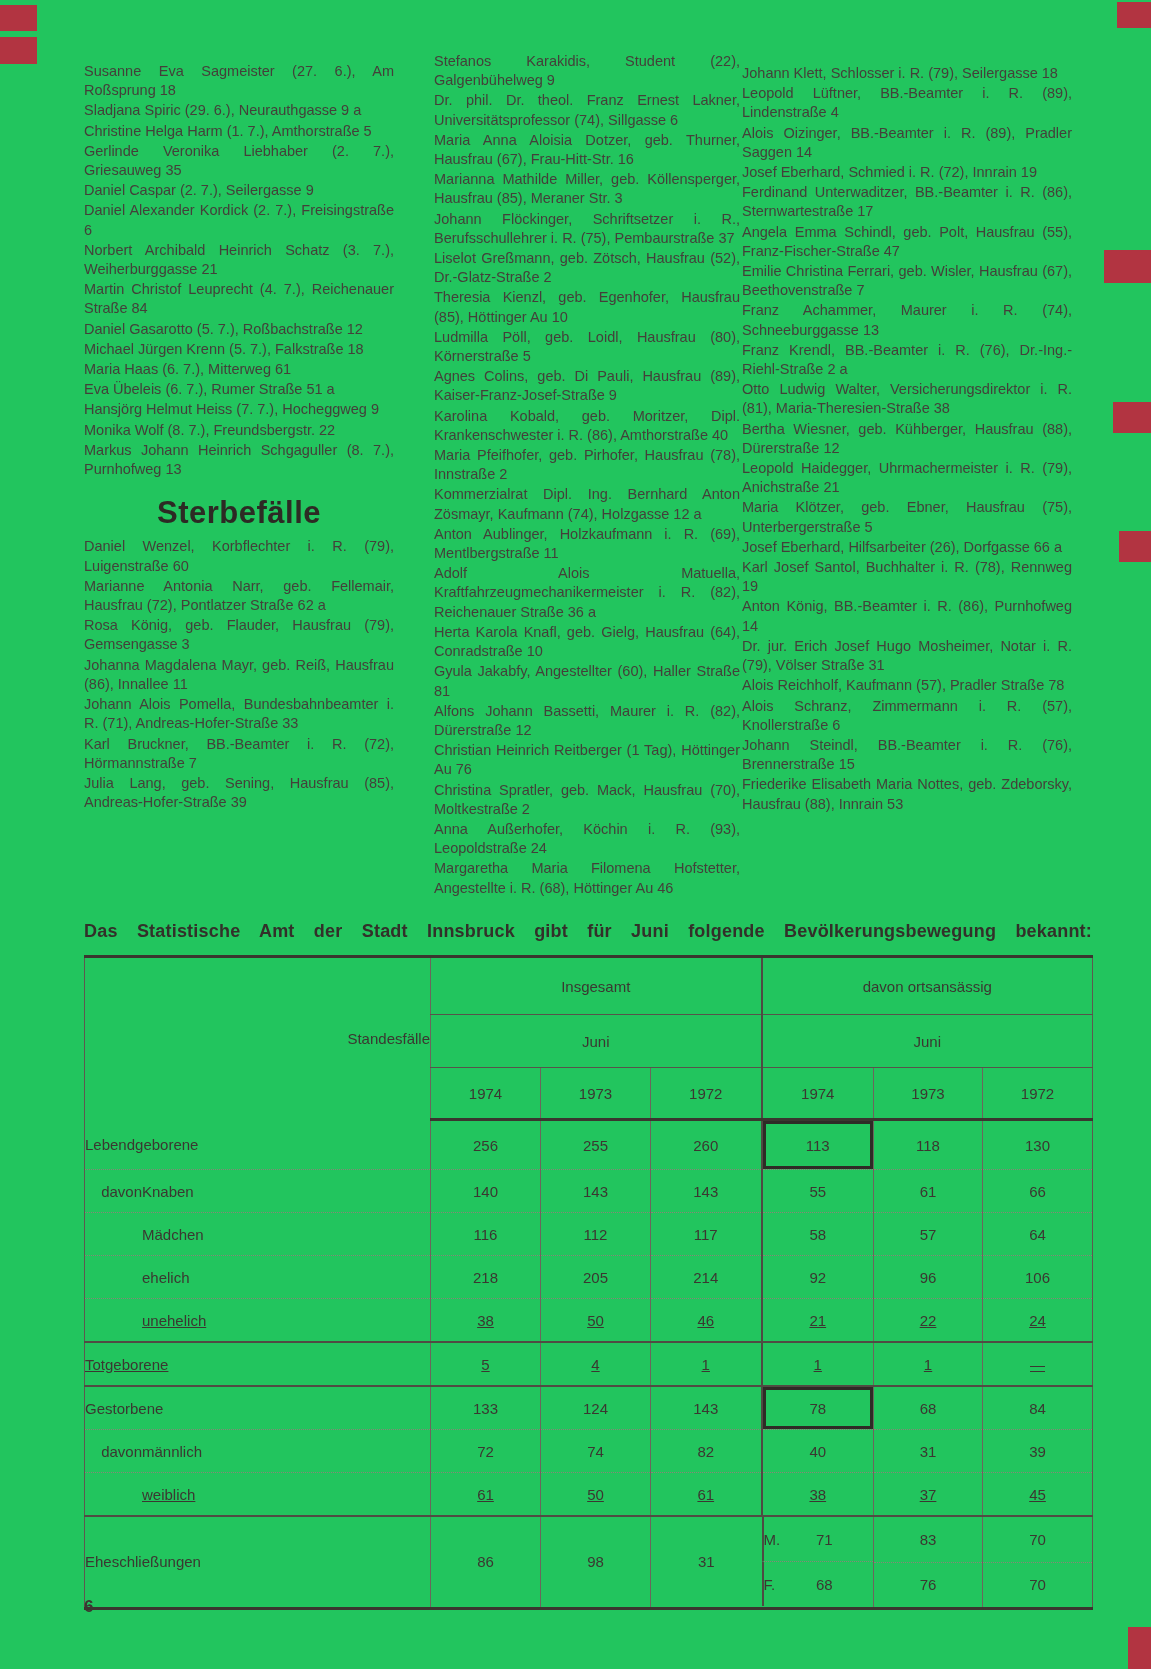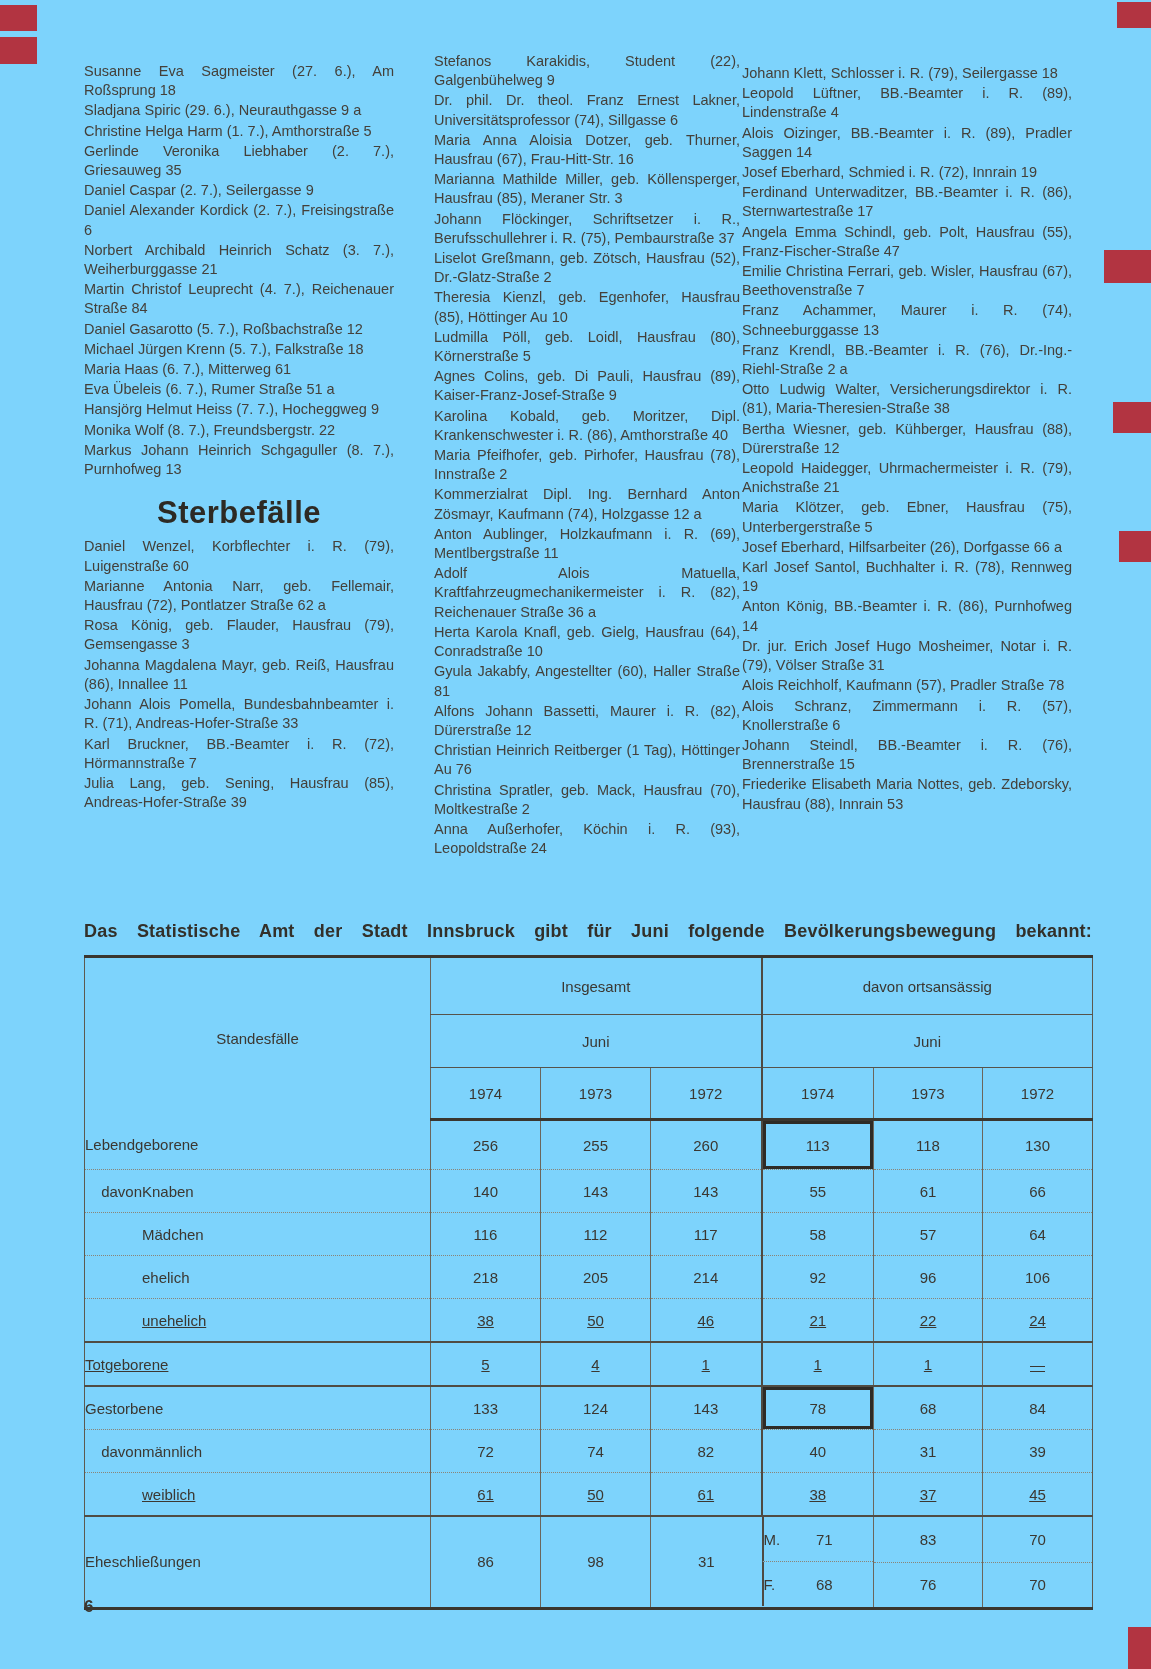--- a/index.html
+++ b/index.html
@@ -1,18 +1,18 @@
 <!DOCTYPE html>
 <html><head>
 <meta charset="utf-8">
 <style>
   html,body{margin:0;padding:0;background:#c9c4b2;}
   .page{
     position:relative;width:1151px;height:1669px;margin:0 auto;
-    background:#7dd3fc;overflow:hidden;
+    background:#22c55e;overflow:hidden;
     font-family:"Liberation Sans",sans-serif;color:#45413a;
   }
   
   .mark{position:absolute;}
   
   .col{position:absolute;top:62px;font-size:14.5px;line-height:19.2px;text-align:justify;color:#44403a;}
   .col1{left:84px;width:310px;}
   .col2{left:434px;width:306px;top:52px;}
   .col3{left:742px;width:330px;top:64px;}
   .entry{margin:0 0 1px 0;padding:0;}
@@ -29,21 +29,21 @@
   table.stats-table{
     border-collapse:collapse;width:100%;table-layout:fixed;color:#3b3731;
     border-left:1px solid #5d594f;border-right:1px solid #5d594f;
     border-top:3px solid #3a362f;border-bottom:3px solid #3a362f;
   }
   table.stats-table td{padding:0;font-size:15px;vertical-align:middle;}
   .gh{ text-align:center;height:56px;border-bottom:1.5px solid #57534a;font-size:15.5px;}
   .mh{ text-align:center;height:52px;border-bottom:1.5px solid #57534a;}
   .yh{ text-align:center;height:50px;}
   tr.years td{border-bottom:3px solid #3a362f;}
-  .lblh{text-align:center;font-size:15.5px;}
+  .lblh{text-align:right;font-size:15.5px;}
   .bl{border-left:1px solid #6b665c;}
   .g2{border-left:2px solid #4e4a42;}
   td.v{text-align:center;height:42px;border-left:1px solid #6b665c;}
   td.v.g2{border-left:2px solid #4e4a42;}
   tr.tall td{height:48px;}
   tr.sep-dot td{border-bottom:1px dotted #8a8477;}
   tr.sep-solid td{border-bottom:2px solid #504c43;text-decoration:underline;}
   td.boxed{box-shadow:inset 0 0 0 3px #2e2b26;}
   td.lbl{text-align:left;padding-left:16px;}
   .prefix{display:inline-block;width:57px;text-align:right;}
@@ -111,20 +111,21 @@
       <p class="entry">Maria Pfeifhofer, geb. Pirhofer, Hausfrau (78), Innstraße 2</p>
       <p class="entry">Kommerzialrat Dipl. Ing. Bernhard Anton Zösmayr, Kaufmann (74), Holzgasse 12 a</p>
       <p class="entry">Anton Aublinger, Holzkaufmann i. R. (69), Mentlbergstraße 11</p>
       <p class="entry">Adolf Alois Matuella, Kraftfahrzeugmechanikermeister i. R. (82), Reichenauer Straße 36 a</p>
       <p class="entry">Herta Karola Knafl, geb. Gielg, Hausfrau (64), Conradstraße 10</p>
       <p class="entry">Gyula Jakabfy, Angestellter (60), Haller Straße 81</p>
       <p class="entry">Alfons Johann Bassetti, Maurer i. R. (82), Dürerstraße 12</p>
       <p class="entry">Christian Heinrich Reitberger (1 Tag), Höttinger Au 76</p>
       <p class="entry">Christina Spratler, geb. Mack, Hausfrau (70), Moltkestraße 2</p>
       <p class="entry">Anna Außerhofer, Köchin i. R. (93), Leopoldstraße 24</p>
+      <p class="entry">Margaretha Maria Filomena Hofstetter, Angestellte i. R. (68), Höttinger Au 46</p>
     </div>
 
   <div class="col col3">
       <p class="entry">Johann Klett, Schlosser i. R. (79), Seilergasse 18</p>
       <p class="entry">Leopold Lüftner, BB.-Beamter i. R. (89), Lindenstraße 4</p>
       <p class="entry">Alois Oizinger, BB.-Beamter i. R. (89), Pradler Saggen 14</p>
       <p class="entry">Josef Eberhard, Schmied i. R. (72), Innrain 19</p>
       <p class="entry">Ferdinand Unterwaditzer, BB.-Beamter i. R. (86), Sternwartestraße 17</p>
       <p class="entry">Angela Emma Schindl, geb. Polt, Hausfrau (55), Franz-Fischer-Straße 47</p>
       <p class="entry">Emilie Christina Ferrari, geb. Wisler, Hausfrau (67), Beethovenstraße 7</p>

